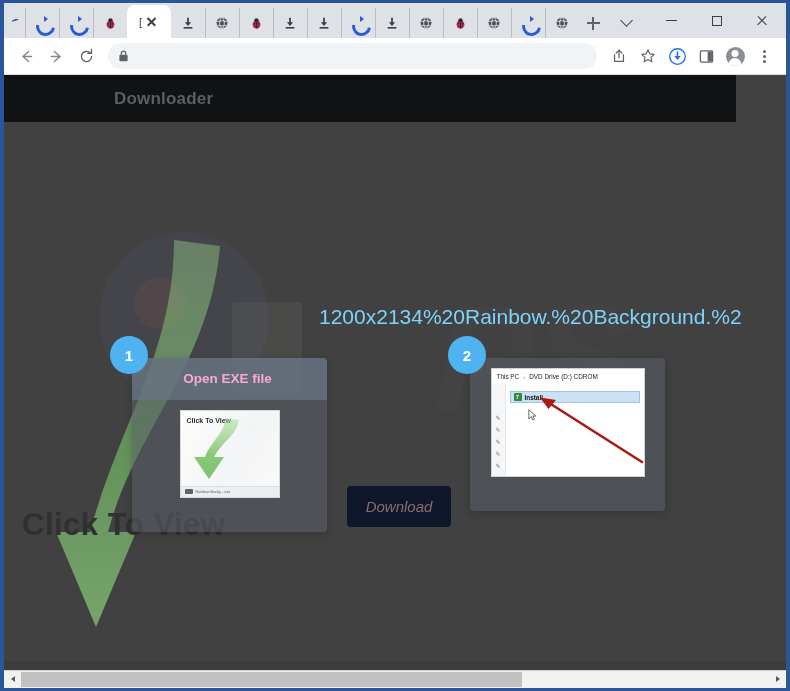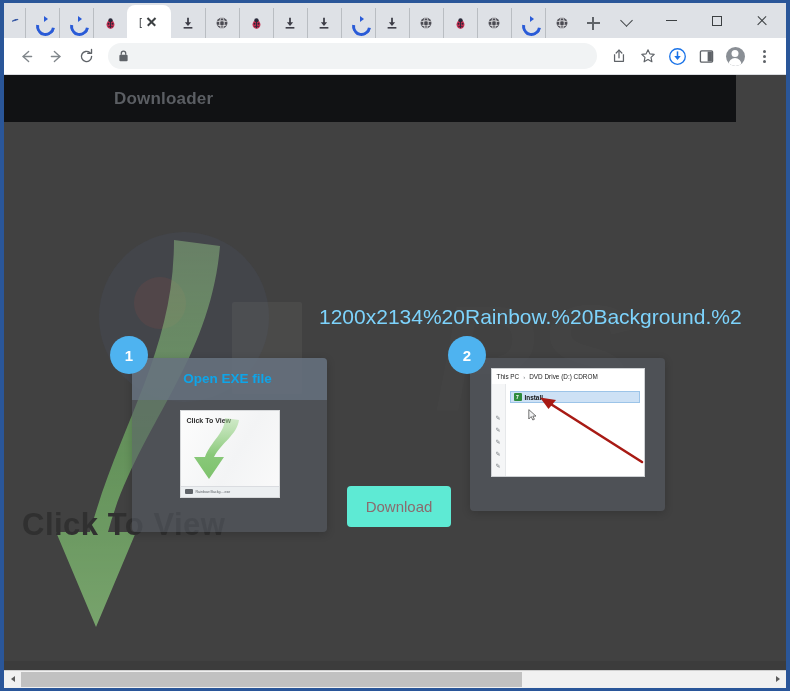--- a/index.html
+++ b/index.html
@@ -259,21 +259,21 @@
     width: 195px;
     background: rgba(90,95,103,.55);
     border-radius: 4px;
     box-shadow: 0 2px 9px rgba(0,0,0,.18);
   }
   .card-1 { left: 128px; top: 283px; }
   .card-2 { left: 466px; top: 283px; }
   .card-head {
     background: rgba(105,118,132,.72);
     border-radius: 4px 4px 0 0;
-    color: #0ea5e9;
+    color: #f9a8d4;
     font-size: 13.5px; font-weight: bold;
     text-align: center;
     padding: 10px 12px 9px 8px;
     line-height: 1.25;
   }
   .card-1 .card-head { padding-top: 13px; padding-bottom: 12px; }
   .card-body {
     padding: 10px 14px 34px 14px;
     display: flex; justify-content: center;
   }
@@ -345,24 +345,25 @@
   .shot2 .sel-row .lbl { font-size: 6.4px; color: #111; font-weight: 600; }
   .shot2 .cursor {
     position: absolute; left: 36px; top: 40px;
   }
   .shot2 .redarrow { position: absolute; left: 0; top: 0; }
 
   
   .dl-button {
     position: absolute; left: 343px; top: 411px;
     width: 104px; height: 41px;
-    background: #5eead4; border-radius: 4px;
+    background: #0f172a; border-radius: 4px;
     color: #8b6b6e; font-size: 15px;
     display: flex; align-items: center; justify-content: center;
     z-index: 6;
+    font-style: italic;
   }
   .hscrollbar {
     height: 17px; background: #f1f1f1; flex: none;
     display: flex; align-items: center;
     border-top: 1px solid #cfcfcf;
   }
   .hs-arrow {
     width: 17px; height: 17px; flex: none;
     display: flex; align-items: center; justify-content: center;
     background: #f1f1f1;

